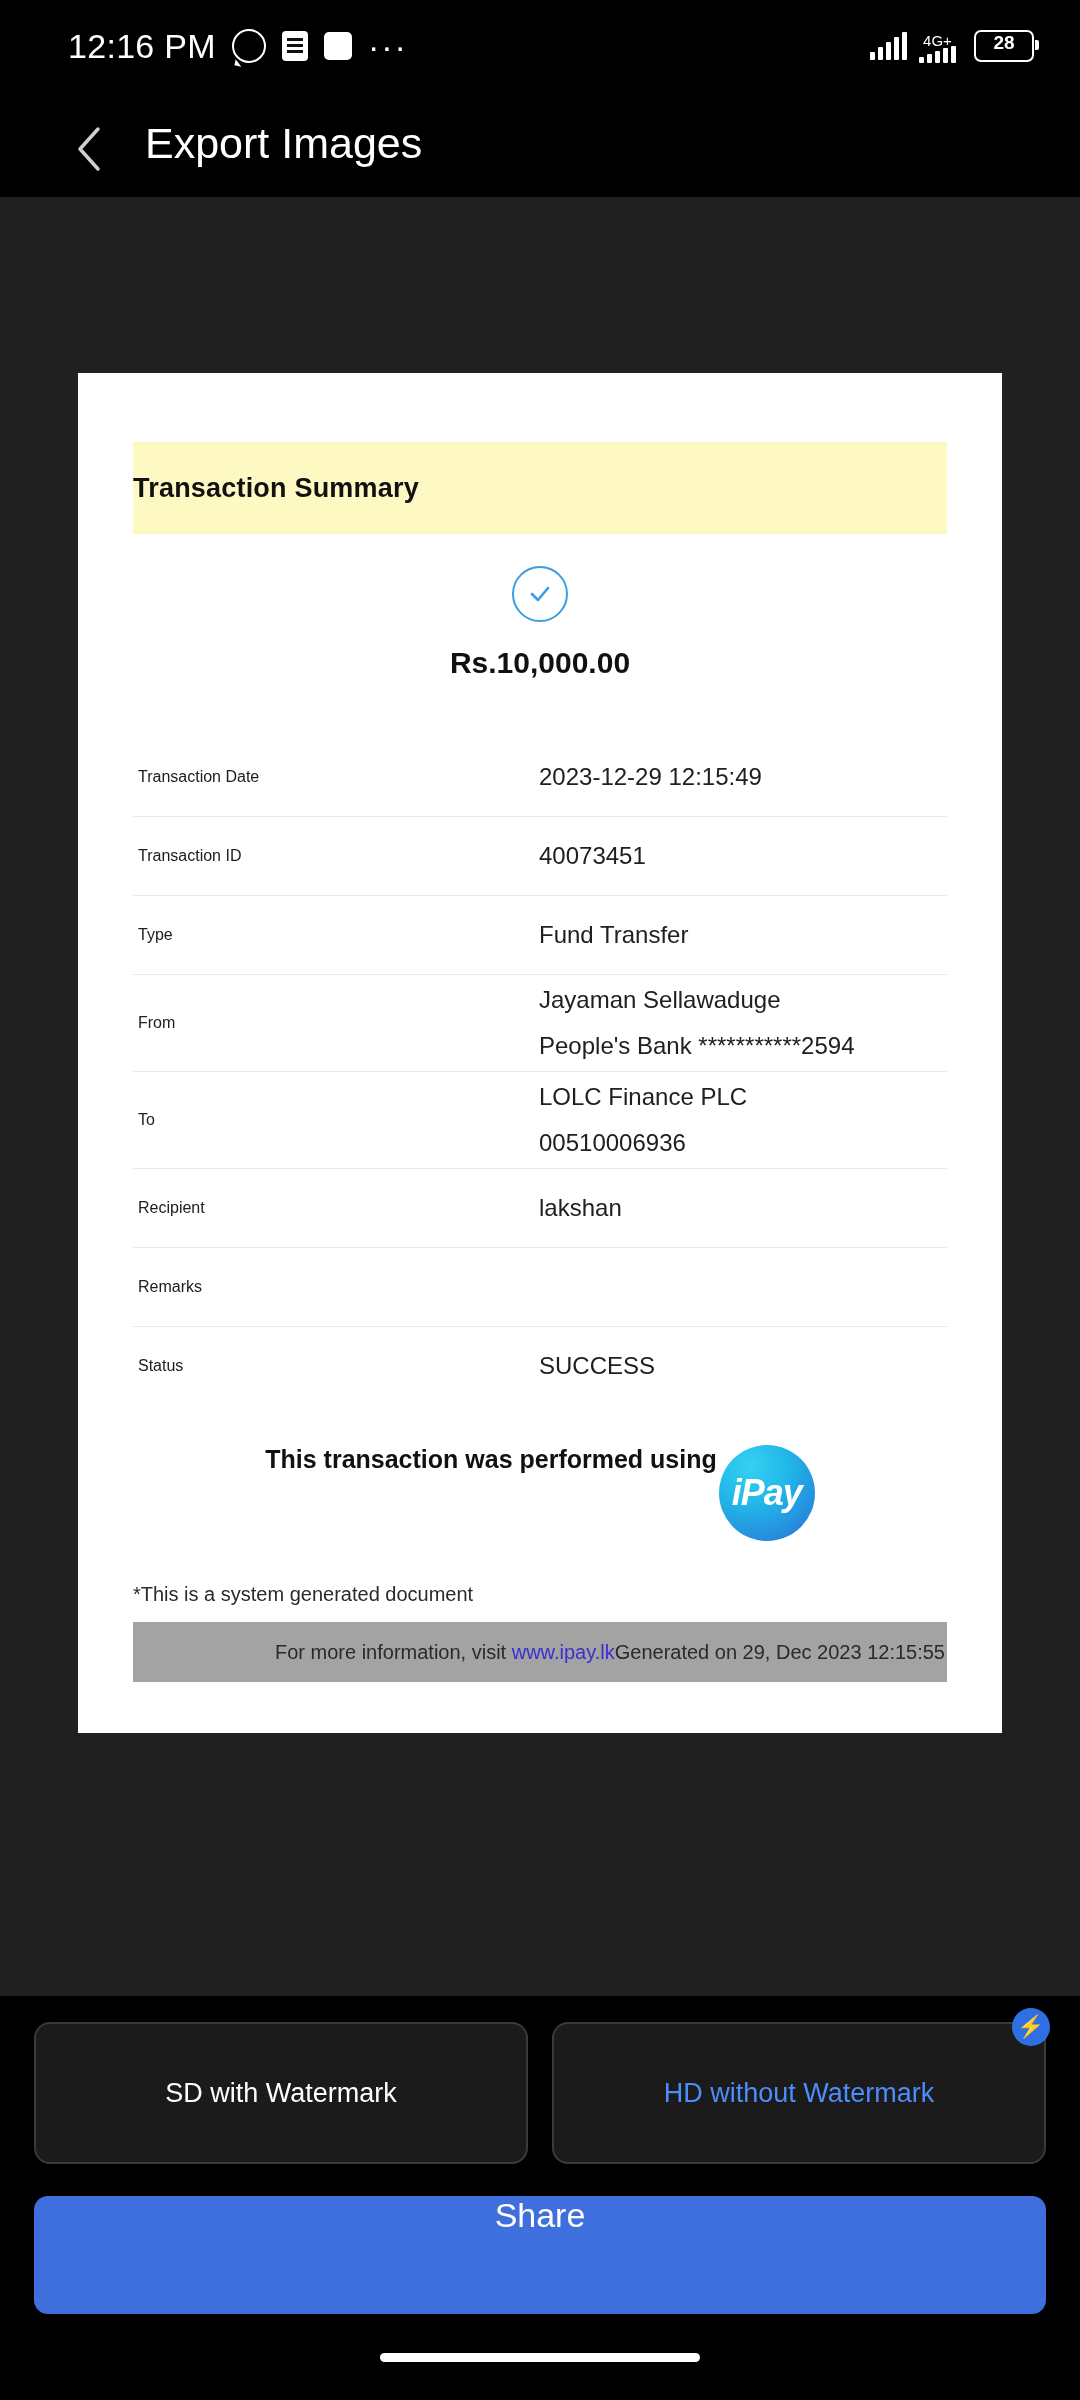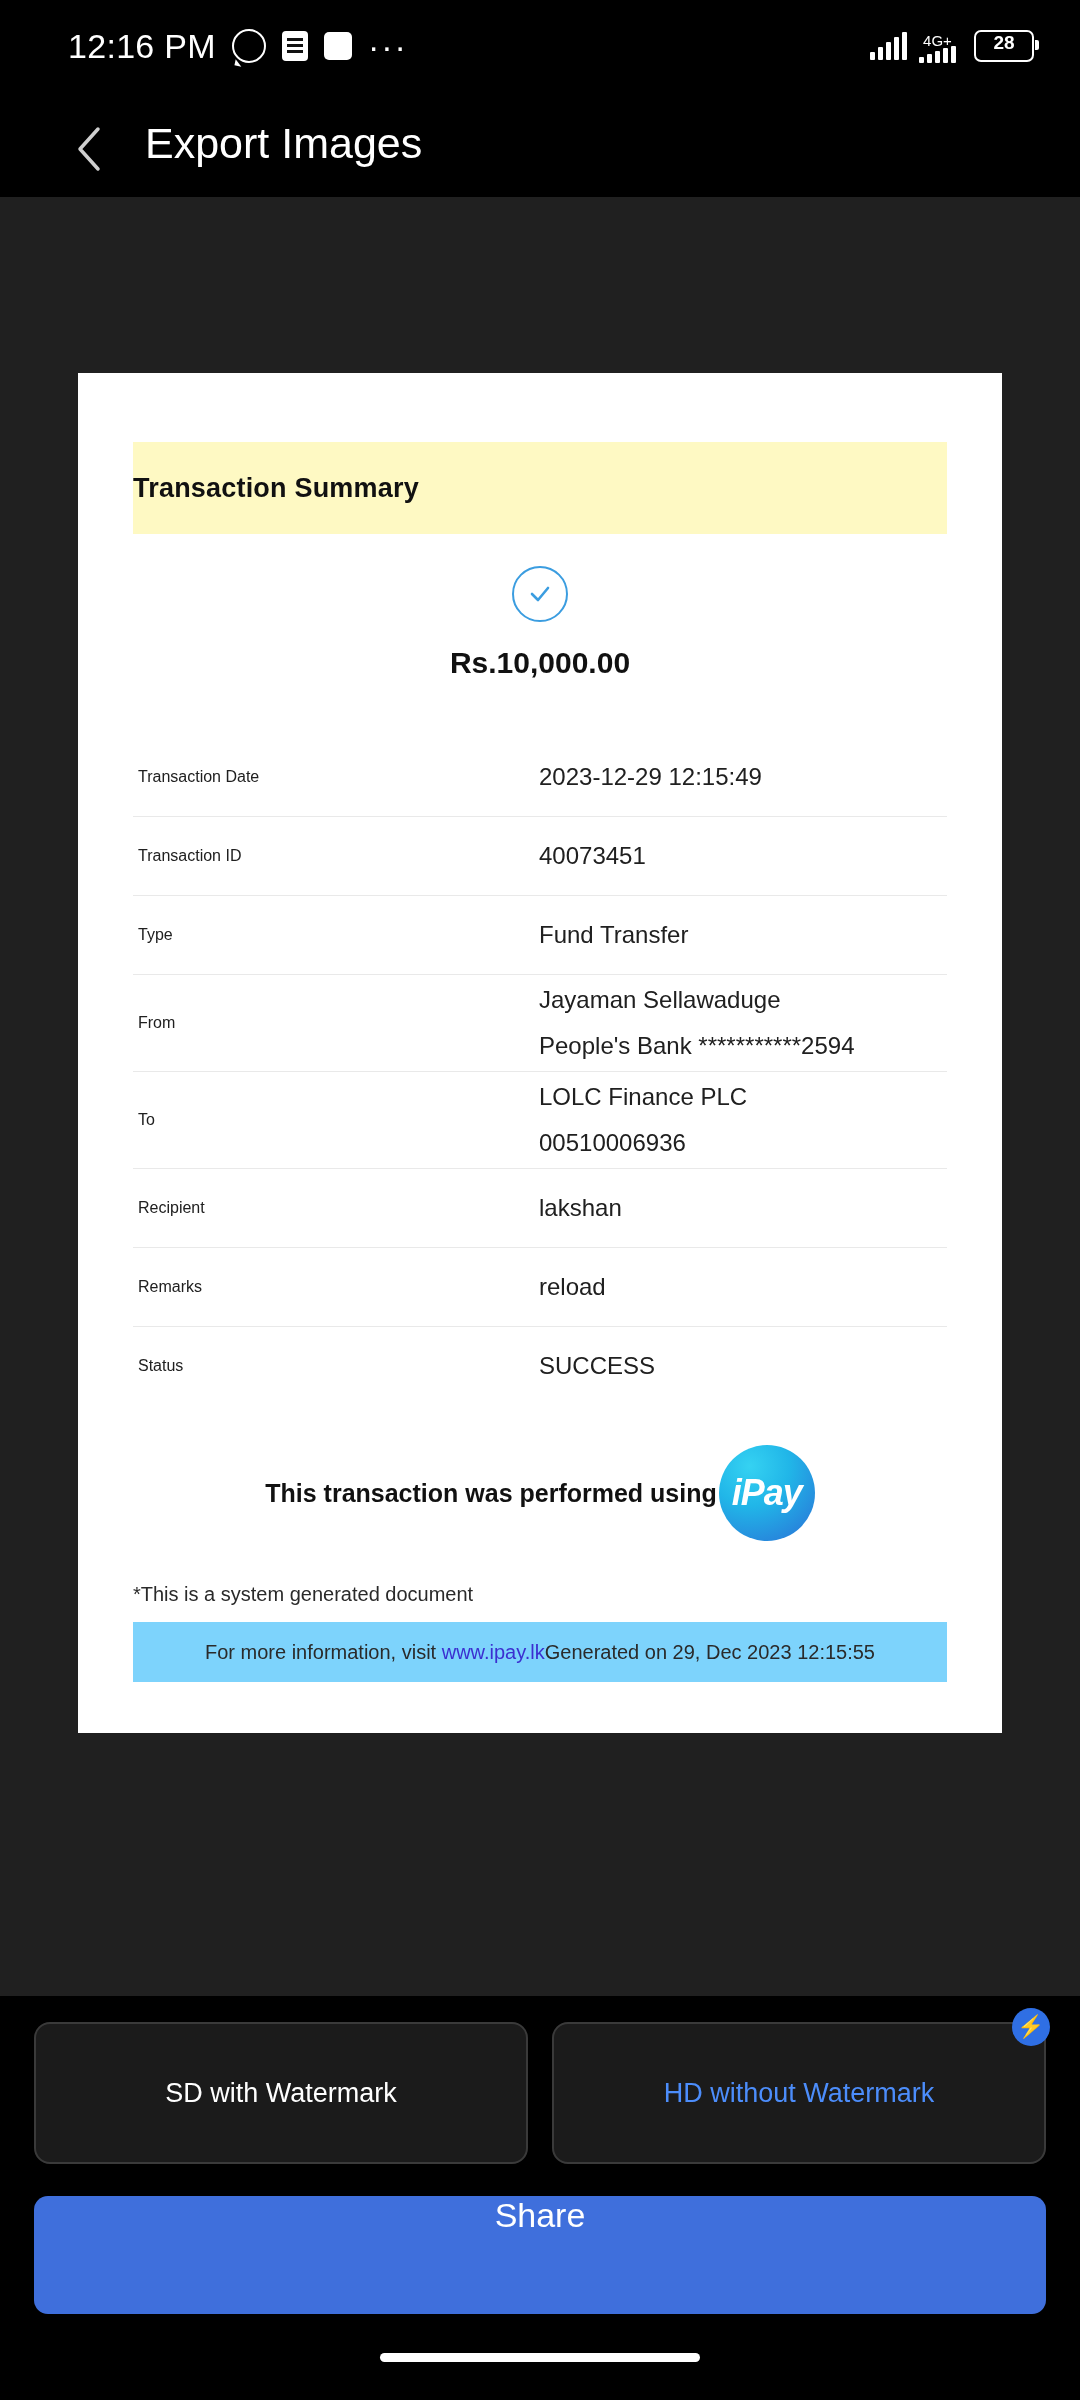--- a/index.html
+++ b/index.html
@@ -258,21 +258,21 @@
   .row .value {
     flex: 1 1 auto;
     font-size: 24px;
     color: #202020;
   }
   .row.two-line { min-height: 96px; }
   .row .value .vline { display: block; line-height: 46px; }
 
   .using-row {
     display: flex;
-    align-items: center;
+    align-items: flex-start;
     justify-content: center;
     gap: 2px;
     margin-top: 40px;
     padding: 0 50px;
   }
   .using-text {
     font-size: 25px;
     font-weight: bold;
     color: #111;
   }
@@ -289,26 +289,26 @@
     font-style: italic;
     font-weight: bold;
     letter-spacing: -1px;
   }
   .footnote {
     margin: 42px 50px 0 50px;
     font-size: 20px;
     color: #2a2a2a;
   }
   .footer-bar {
-    background: #7dd3fc;
+    background: #a3a3a3;
     margin: 16px 50px 46px 50px;
     height: 60px;
     display: flex;
     align-items: center;
-    justify-content: center;
+    justify-content: flex-end;
     padding: 0 2px;
     box-sizing: border-box;
   }
   .footer-left {
     font-size: 20px;
     color: #2a2a2a;
   }
   .footer-left a {
     color: #3b2fd0;
     text-decoration: none;
@@ -483,21 +483,20 @@
             </div>
           </div>
 
           <div class="row">
             <div class="label">Recipient</div>
             <div class="value">lakshan</div>
           </div>
 
           <div class="row">
             <div class="label">Remarks</div>
-            <div class="value">reload</div>
           </div>
 
           <div class="row" style="border-bottom:none">
             <div class="label">Status</div>
             <div class="value">SUCCESS</div>
           </div>
 
         </div>
 
         <div class="using-row">

